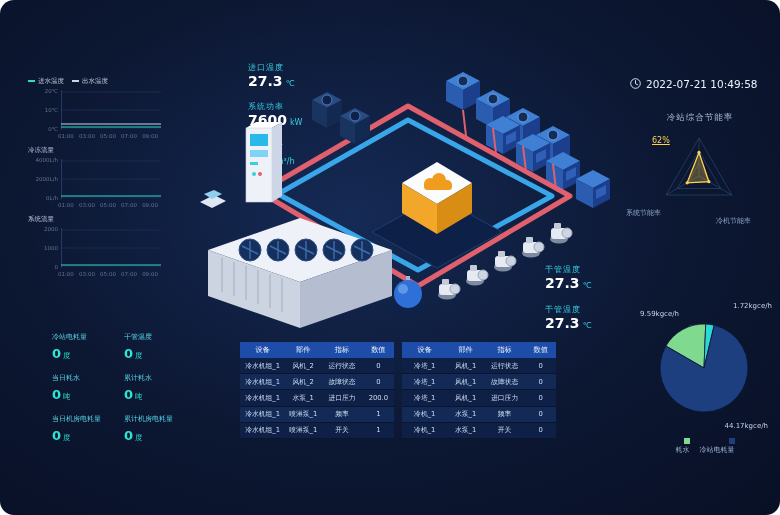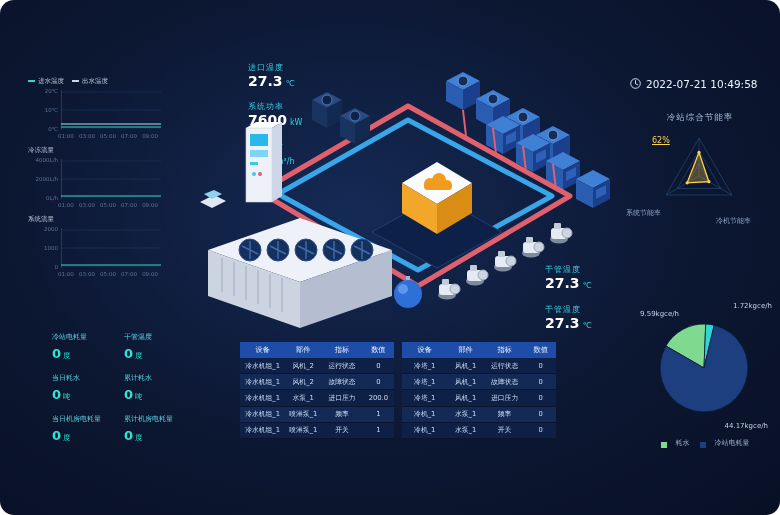--- a/index.html
+++ b/index.html
@@ -42,21 +42,21 @@
   .radar-axis-right{position:absolute;left:92px;top:104px;font-size:7px;color:#8fa6c8;}
 
   
   #pie-panel{position:absolute;left:638px;top:300px;width:134px;height:160px;}
   #pie-svg{position:absolute;left:18px;top:20px;}
   .pie-label{position:absolute;font-size:7px;color:#c2d2ea;}
   .pie-label-1{left:2px;top:10px;}
   .pie-label-2{right:0px;top:2px;}
   .pie-label-3{right:4px;top:122px;}
   #pie-legend{position:absolute;left:0;top:138px;width:134px;display:flex;justify-content:center;gap:10px;}
-  .pie-leg-item{display:flex;align-items:flex-end;gap:9px;font-size:7px;color:#9fb4d4;}
+  .pie-leg-item{display:flex;align-items:flex-end;gap:1px;font-size:7px;color:#9fb4d4;flex-direction:column;}
   .pie-leg-sw{display:inline-block;width:6px;height:6px;}
 
   
   #counters{position:absolute;left:52px;top:332px;width:140px;display:grid;
             grid-template-columns:68px 68px;grid-row-gap:11px;grid-column-gap:4px;}
   .counter .c-label{font-size:7px;color:#58d6e6;margin-bottom:1px;}
   .counter .c-val .val{font-size:13px;font-weight:bold;color:#2fe6d5;}
   .counter .c-val .unit{font-size:7.5px;color:#2fe6d5;margin-left:2px;}
 
   

